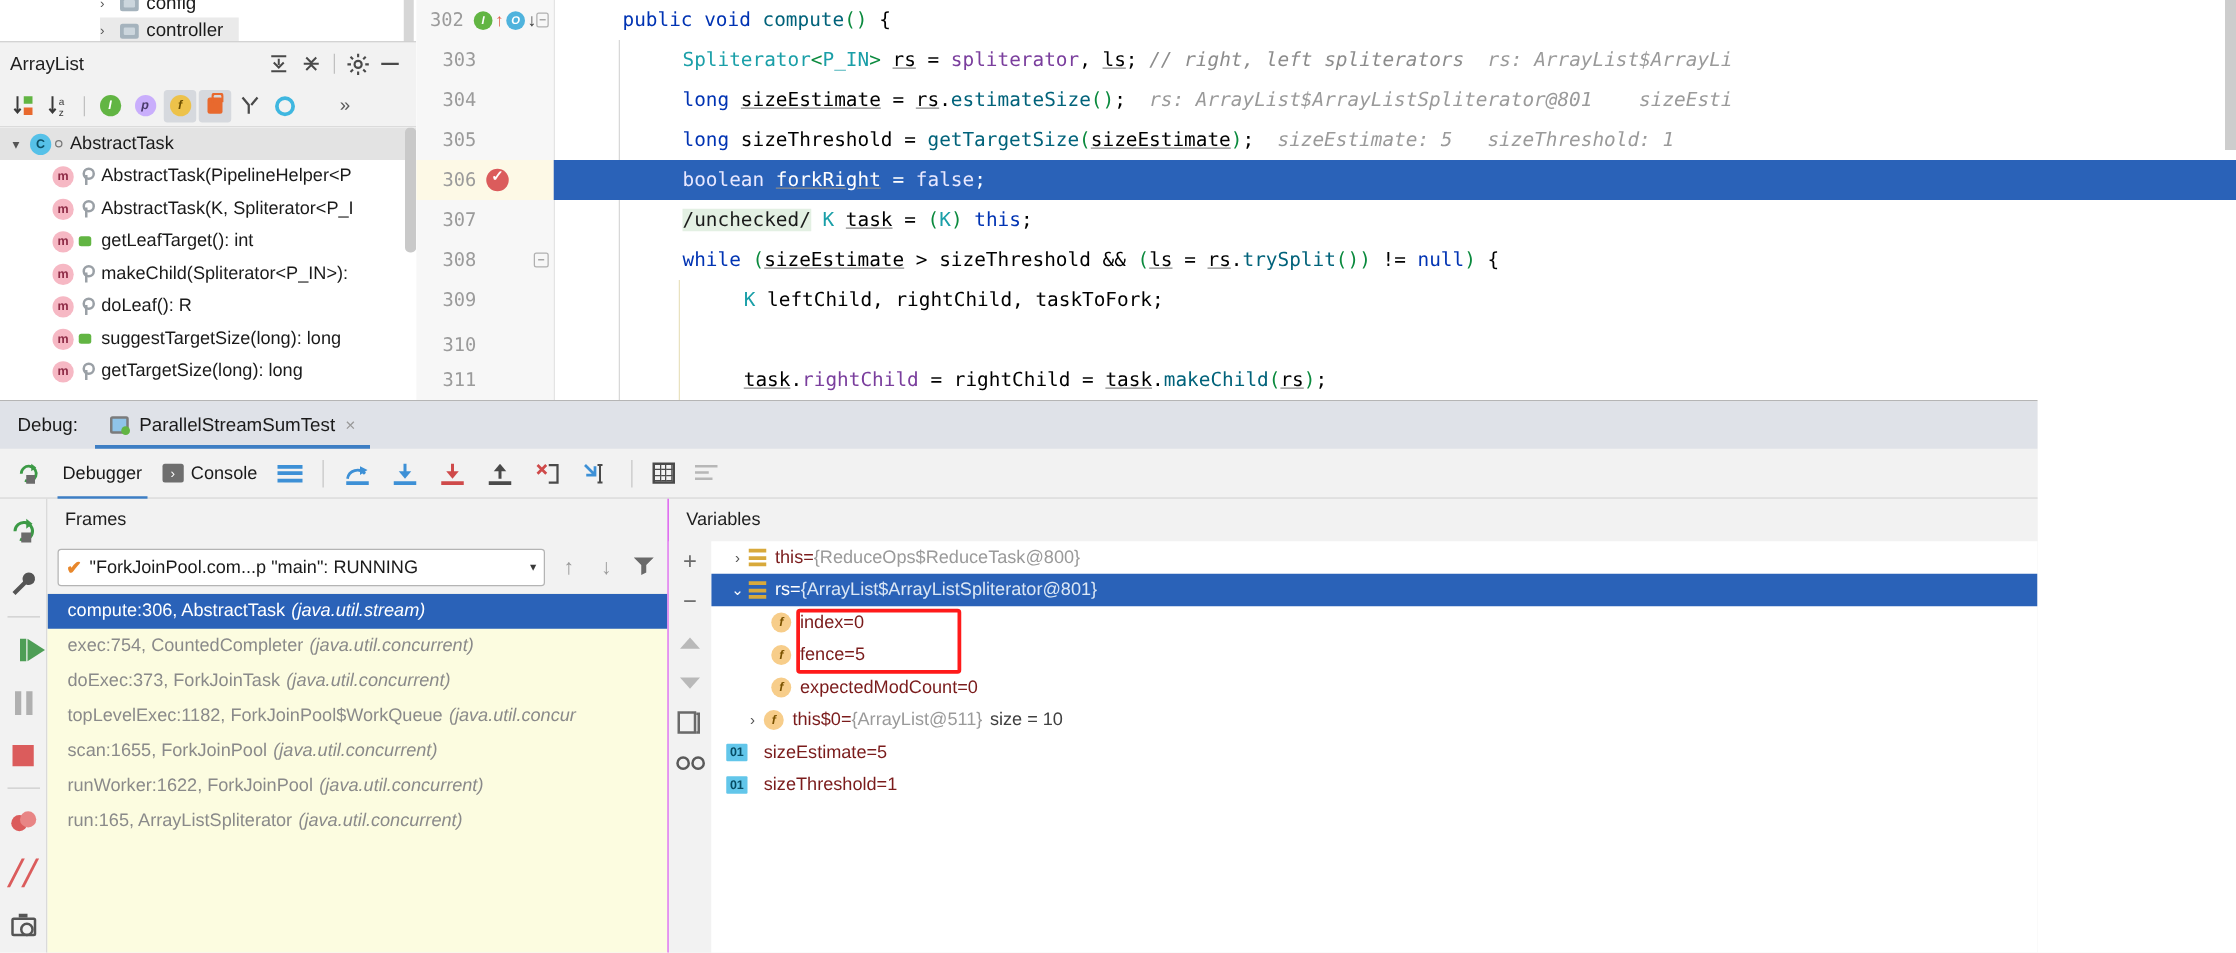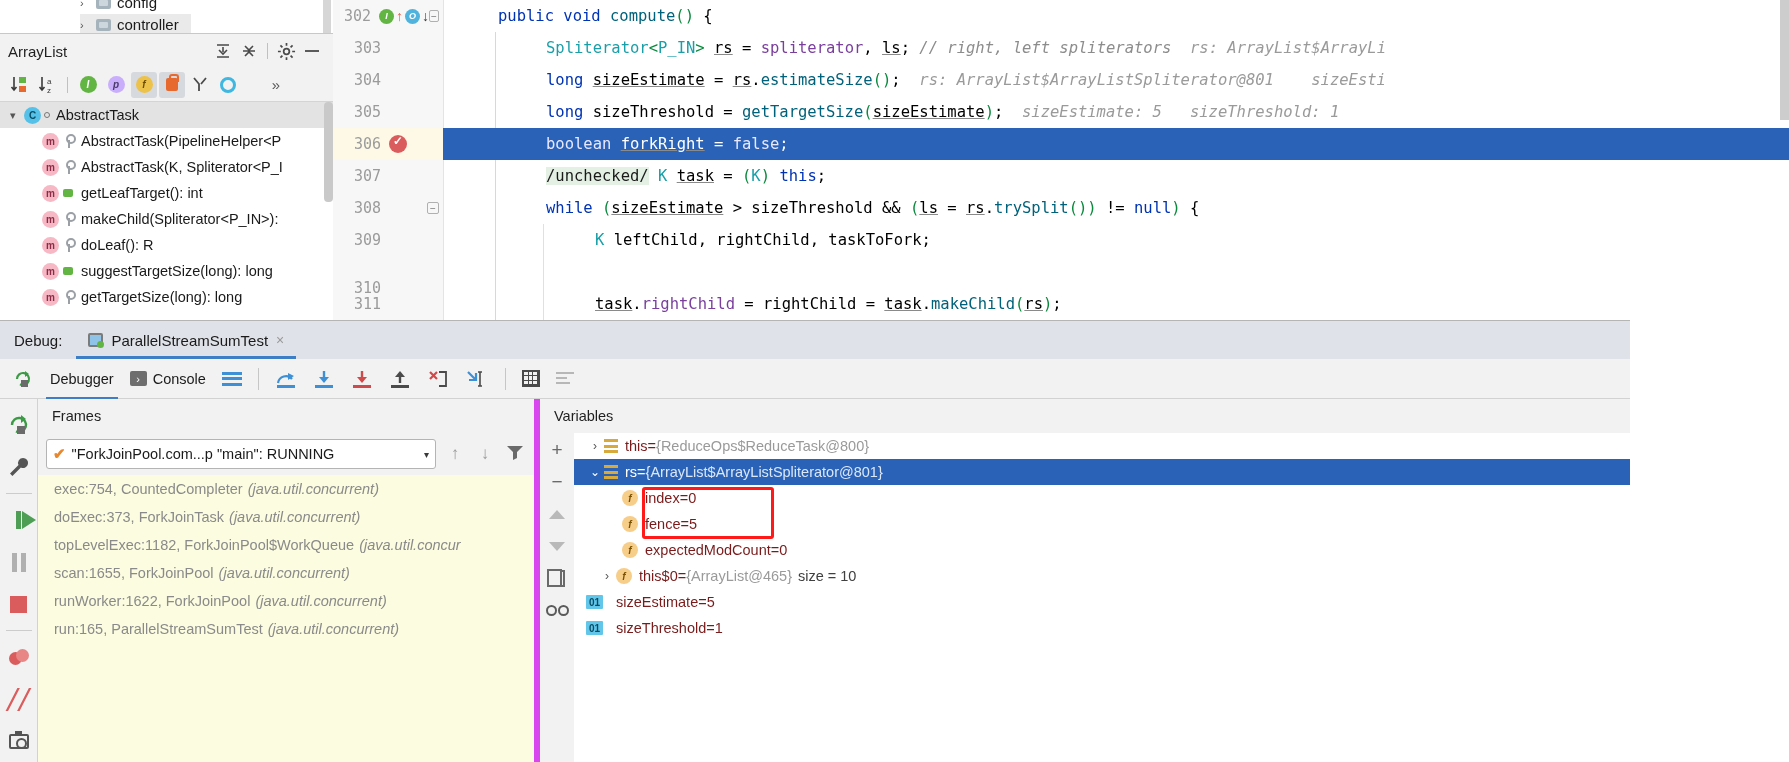--- a/index.html
+++ b/index.html
@@ -161,21 +161,21 @@
   .thread-text{flex:1;font-size:14.5px;color:#1a1a1a;white-space:nowrap;overflow:hidden;}
   .caret{color:#3a3a3a;font-size:10px;}
   .nav-ic{color:#9a9a9a;font-size:17px;width:22px;text-align:center;}
   .filter-ic{color:#6a6a6a;font-size:16px;width:22px;text-align:center;}
   .frames-list{flex:1;background:#fcfce0;overflow:hidden;}
   .frame-row{height:28px;display:flex;align-items:center;padding-left:16px;font-size:14.5px;color:#8a8a8a;white-space:nowrap;}
   .frame-row.sel{background:#2a62b8;color:#ffffff;}
   .frame-pkg{font-style:italic;margin-left:5px;}
 
   
-  .vars-pane { position:absolute; left:534px; top:78px; right:0; height:364px; background:#f2f2f2; display:flex; flex-direction:column; border-left:6px solid #d946ef;}
+  .vars-pane { position:absolute; left:534px; top:78px; right:0; height:364px; background:#f2f2f2; display:flex; flex-direction:column; border-left:1px solid #d946ef;}
   .vars-body{flex:1;display:flex;}
   .vars-side{width:34px;background:#f2f2f2;display:flex;flex-direction:column;align-items:center;padding-top:4px;gap:6px;}
   .vs-btn{width:26px;height:26px;display:flex;align-items:center;justify-content:center;color:#6a6a6a;font-size:19px;}
   .vs-tri{width:0;height:0;border-left:8px solid transparent;border-right:8px solid transparent;}
   .vs-up{border-bottom:9px solid #b9b9b9;}
   .vs-dn{border-top:9px solid #b9b9b9;}
   .copy-ic{width:15px;height:17px;border:2px solid #6a6a6a;position:relative;}
   .copy-ic::after{content:"";position:absolute;left:-5px;top:-3px;width:11px;height:14px;border:2px solid #6a6a6a;background:#f2f2f2;}
   .glasses{display:flex;gap:1px;align-items:center;}
   .glasses i{width:11px;height:11px;border:2px solid #5a5a5a;border-radius:50%;}
@@ -357,21 +357,21 @@
           <span class="gut-num">307</span>
         </div>
         <div class="gut-row" style="top:192px">
           <span class="gut-num">308</span>
           <span class="gut-icons"></span>
           <span class="fold">−</span>
         </div>
         <div class="gut-row" style="top:224px">
           <span class="gut-num">309</span>
         </div>
-        <div class="gut-row" style="top:272px">
+        <div class="gut-row" style="top:260px">
           <span class="gut-num">310</span>
         </div>
         <div class="gut-row" style="top:288px">
           <span class="gut-num">311</span>
         </div>
       </div>
       <div class="ed-gutter-border"></div>
 
       <div class="code-area">
         <div class="indent-guide" style="left:52px; top:32px; height:288px;"></div>
@@ -556,20 +556,24 @@
         </div>
         <span class="nav-ic">↑</span>
         <span class="nav-ic">↓</span>
         <span class="filter-ic">
           <svg width="18" height="16" viewBox="0 0 18 16">
               <path d="M1 2h16l-6 6v6l-4 2V8z" fill="#6a6a6a"></path>
             </svg>
         </span>
       </div>
       <div class="frames-list">
+        <div class="frame-row sel">
+          <span>compute:306, AbstractTask</span>
+          <span class="frame-pkg">(java.util.stream)</span>
+        </div>
         <div class="frame-row">
           <span>exec:754, CountedCompleter</span>
           <span class="frame-pkg">(java.util.concurrent)</span>
         </div>
         <div class="frame-row">
           <span>doExec:373, ForkJoinTask</span>
           <span class="frame-pkg">(java.util.concurrent)</span>
         </div>
         <div class="frame-row">
           <span>topLevelExec:1182, ForkJoinPool$WorkQueue</span>
@@ -577,21 +581,21 @@
         </div>
         <div class="frame-row">
           <span>scan:1655, ForkJoinPool</span>
           <span class="frame-pkg">(java.util.concurrent)</span>
         </div>
         <div class="frame-row">
           <span>runWorker:1622, ForkJoinPool</span>
           <span class="frame-pkg">(java.util.concurrent)</span>
         </div>
         <div class="frame-row">
-          <span>run:165, ParallelStreamSumTest</span>
+          <span>run:165, ArrayListSpliterator</span>
           <span class="frame-pkg">(java.util.concurrent)</span>
         </div>
       </div>
     </div>
 
     <div class="vars-pane">
       <div class="pane-title">Variables</div>
       <div class="vars-body">
         <div class="vars-side">
           <span class="vs-btn">+</span>
@@ -657,21 +661,21 @@
             <span>expectedModCount</span>
             <span> = </span>
             <span>0</span>
           </div>
 
           <div class="v-row" style="padding-left:24px">
             <span class="v-arrow">›</span>
             <span class="fld-ic">f</span>
             <span>this$0</span>
             <span> = </span>
-            <span class="v-val-grey">{ArrayList@465}</span>
+            <span class="v-val-grey">{ArrayList@511}</span>
             <span class="v-extra">size = 10</span>
           </div>
 
           <div class="v-row" style="padding-left:12px">
             <span class="num-ic">01</span>
             <span>sizeEstimate</span>
             <span> = </span>
             <span>5</span>
           </div>
 

